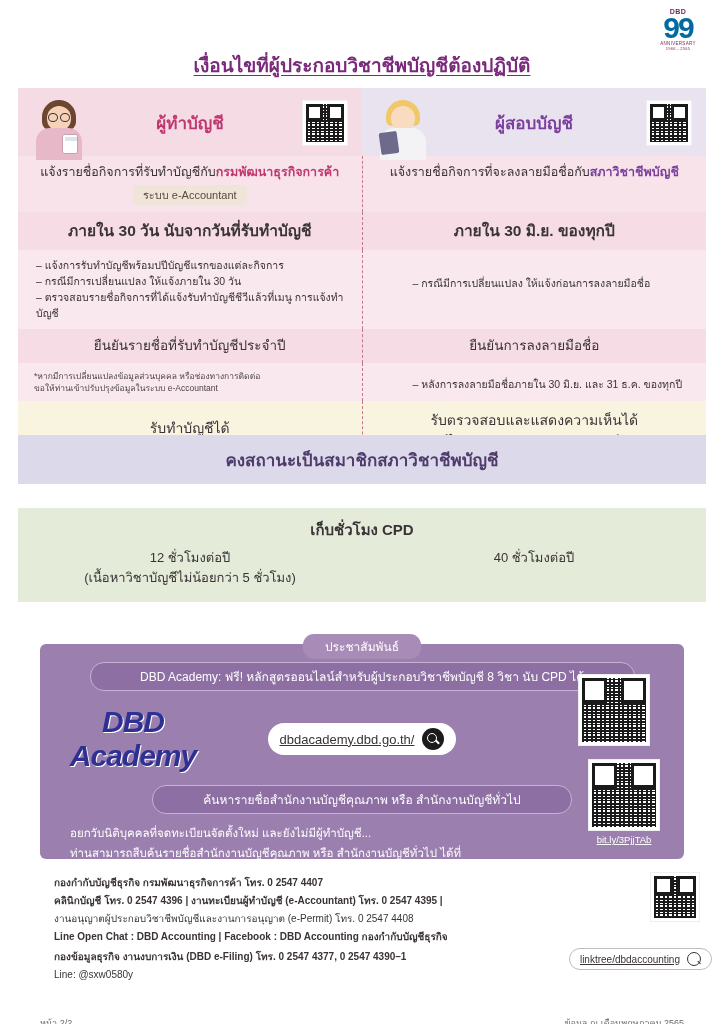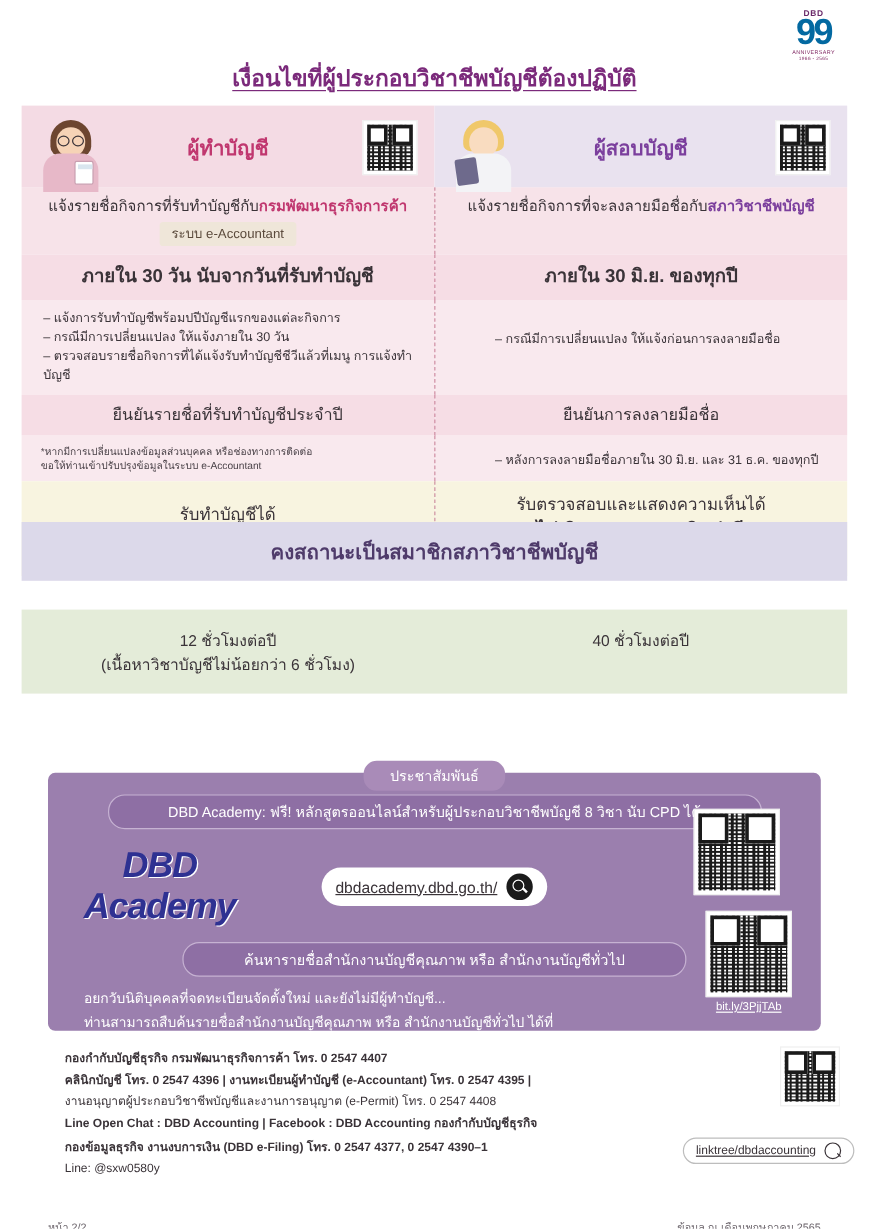--- a/index.html
+++ b/index.html
@@ -313,24 +313,25 @@
       <div class="cell bg-cream" style="padding:9px 16px;">
         <div style="font-size:14px;">รับตรวจสอบและแสดงความเห็นได้</div>
         <div class="big">ไม่เกิน 200 งบการเงินต่อปี</div>
       </div>
     </div>
   </div>
 
   <div class="band" style="top:435px;">คงสถานะเป็นสมาชิกสภาวิชาชีพบัญชี</div>
 
   <div class="cpd" style="top:508px;">
+    <div class="t">เก็บชั่วโมง CPD</div>
     <div class="cols">
       <div class="c">
         <div>12 ชั่วโมงต่อปี</div>
-        <div>(เนื้อหาวิชาบัญชีไม่น้อยกว่า 6 ชั่วโมง)</div>
+        <div>(เนื้อหาวิชาบัญชีไม่น้อยกว่า 5 ชั่วโมง)</div>
       </div>
       <div class="c">
         <div>40 ชั่วโมงต่อปี</div>
       </div>
     </div>
   </div>
 
   <div class="prtag" style="top:634px;">ประชาสัมพันธ์</div>
   <div class="prbox" style="top:644px; height:215px;">
 

